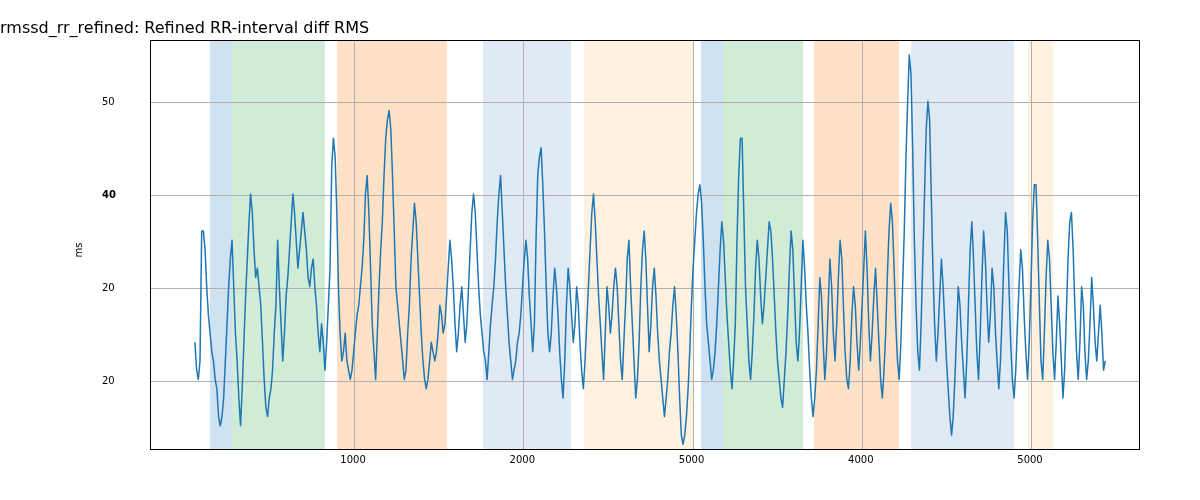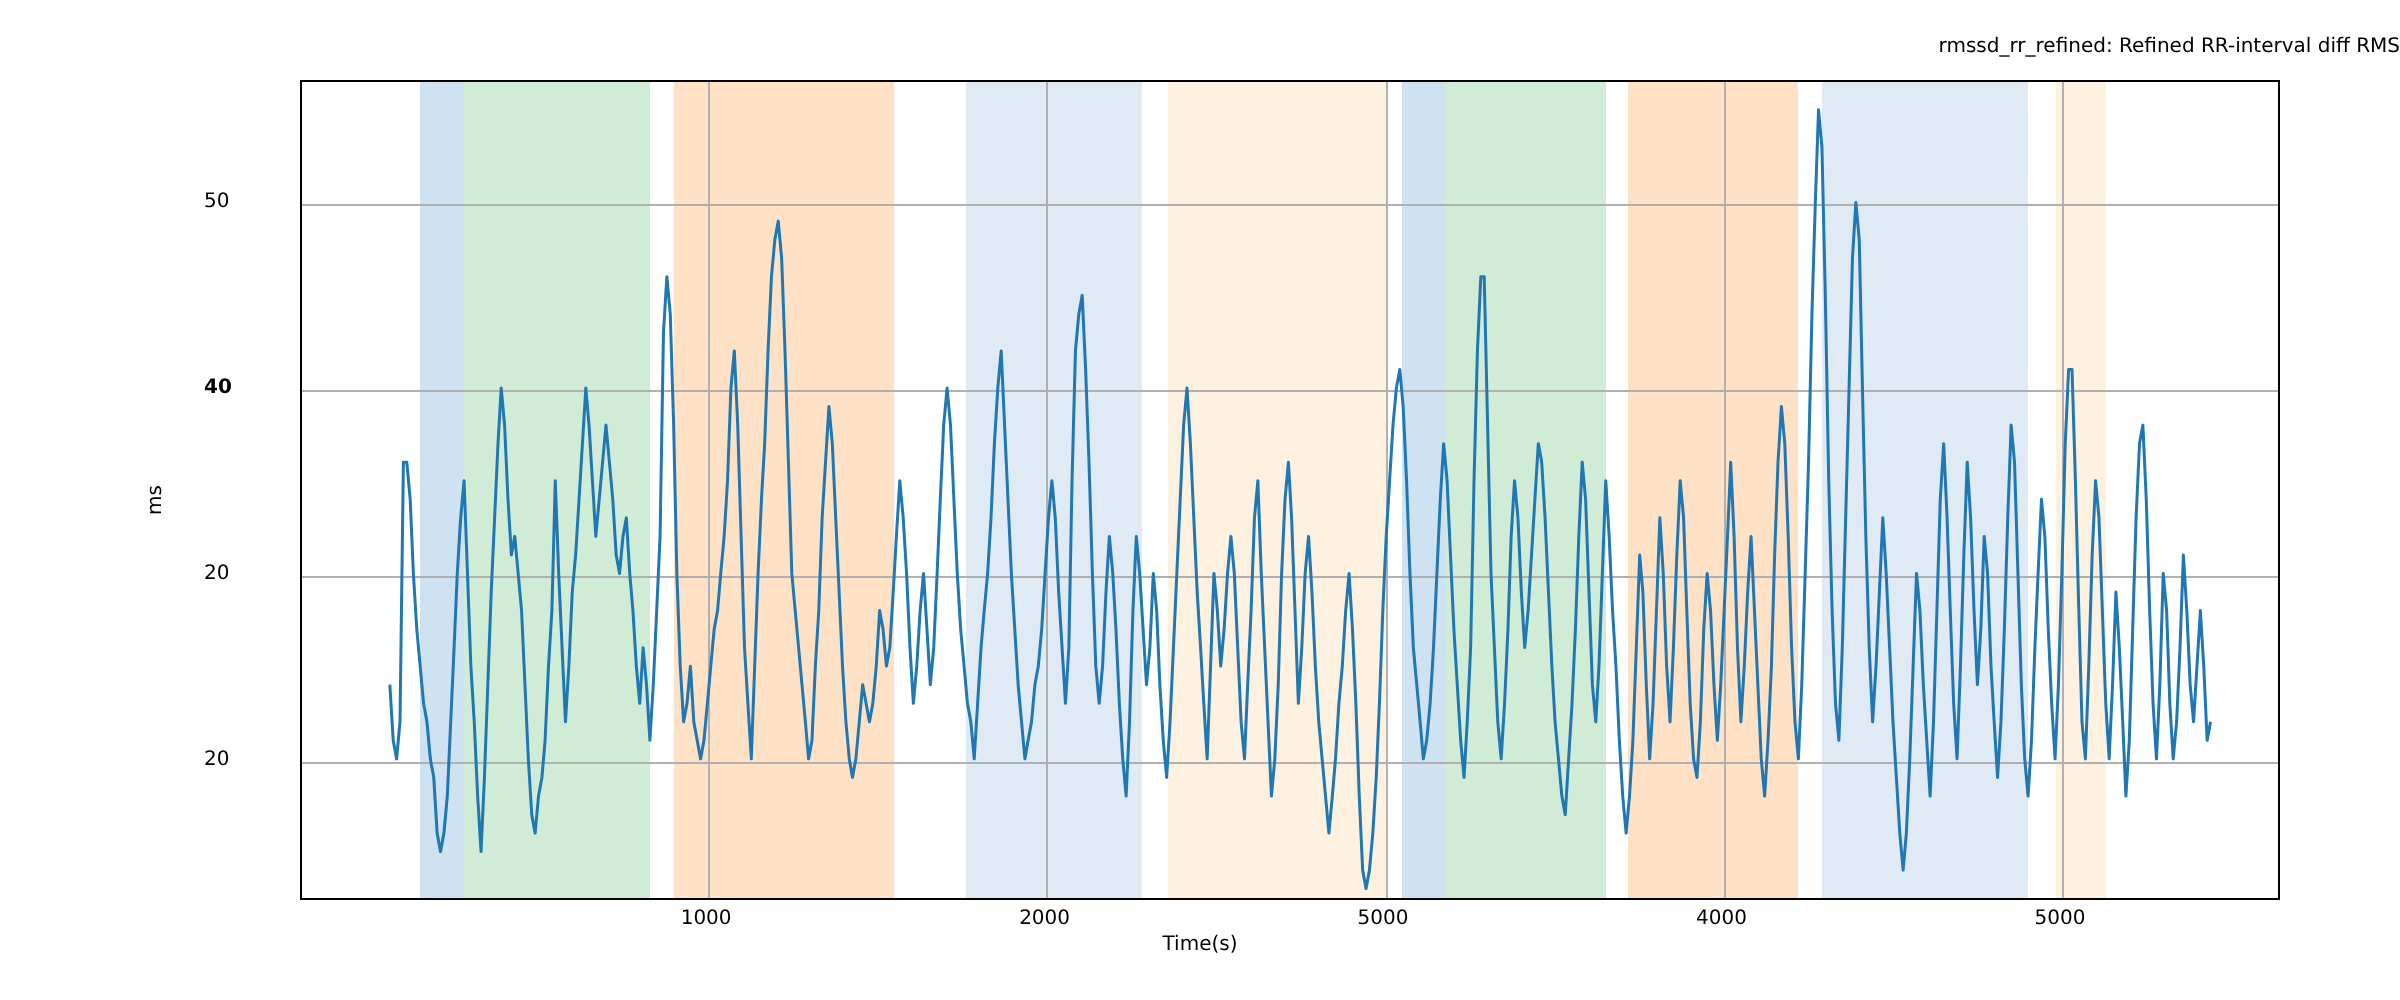--- a/index.html
+++ b/index.html
@@ -14,22 +14,22 @@
   }
   .figure {
     position: relative;
     width: 1200px;
     height: 500px;
   }
   .title {
     position: absolute;
     top: 18px;
     width: 100%;
-    text-align: right;
-    font-size: 10px;
+    text-align: left;
+    font-size: 16px;
   }
   .ylabel {
     position: absolute;
     left: 78px;
     top: 250px;
     transform: translate(-50%, -50%) rotate(-90deg);
     font-size: 10px;
   }
   .xlabel {
     position: absolute;
@@ -85,21 +85,20 @@
     stroke-width: 1.5;
     stroke-linejoin: round;
   }
 </style>
 </head>
 <body>
 
 <div class="figure">
   <div class="title">rmssd_rr_refined: Refined RR-interval diff RMS</div>
   <div class="ylabel">ms</div>
-  <div class="xlabel">Time(s)</div>
 
   <div class="axes" id="axes">
       <div class="band" style="left: 876.615px; width: 25.3846px; background: rgb(255, 207, 153);"></div>
       <div class="band" style="left: 759.846px; width: 103.231px; background: rgb(150, 184, 219);"></div>
       <div class="band" style="left: 663.385px; width: 84.6154px; background: rgb(255, 159, 64);"></div>
       <div class="band" style="left: 572px; width: 79.5385px; background: rgb(98, 191, 121);"></div>
       <div class="band" style="left: 550px; width: 22px; background: rgb(92, 159, 207);"></div>
       <div class="band" style="left: 433.231px; width: 110px; background: rgb(255, 207, 153);"></div>
       <div class="band" style="left: 331.692px; width: 88px; background: rgb(150, 184, 219);"></div>
       <div class="band" style="left: 186.154px; width: 110px; background: rgb(255, 159, 64);"></div>

